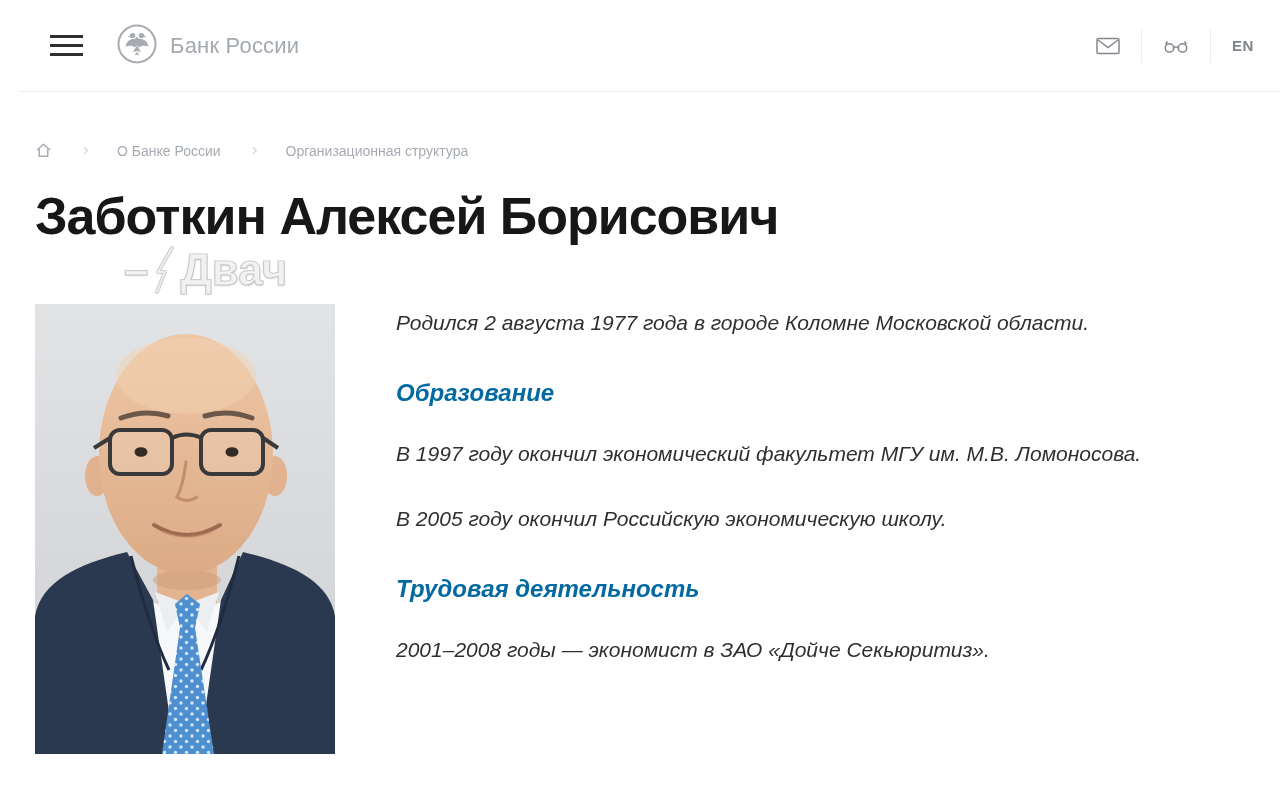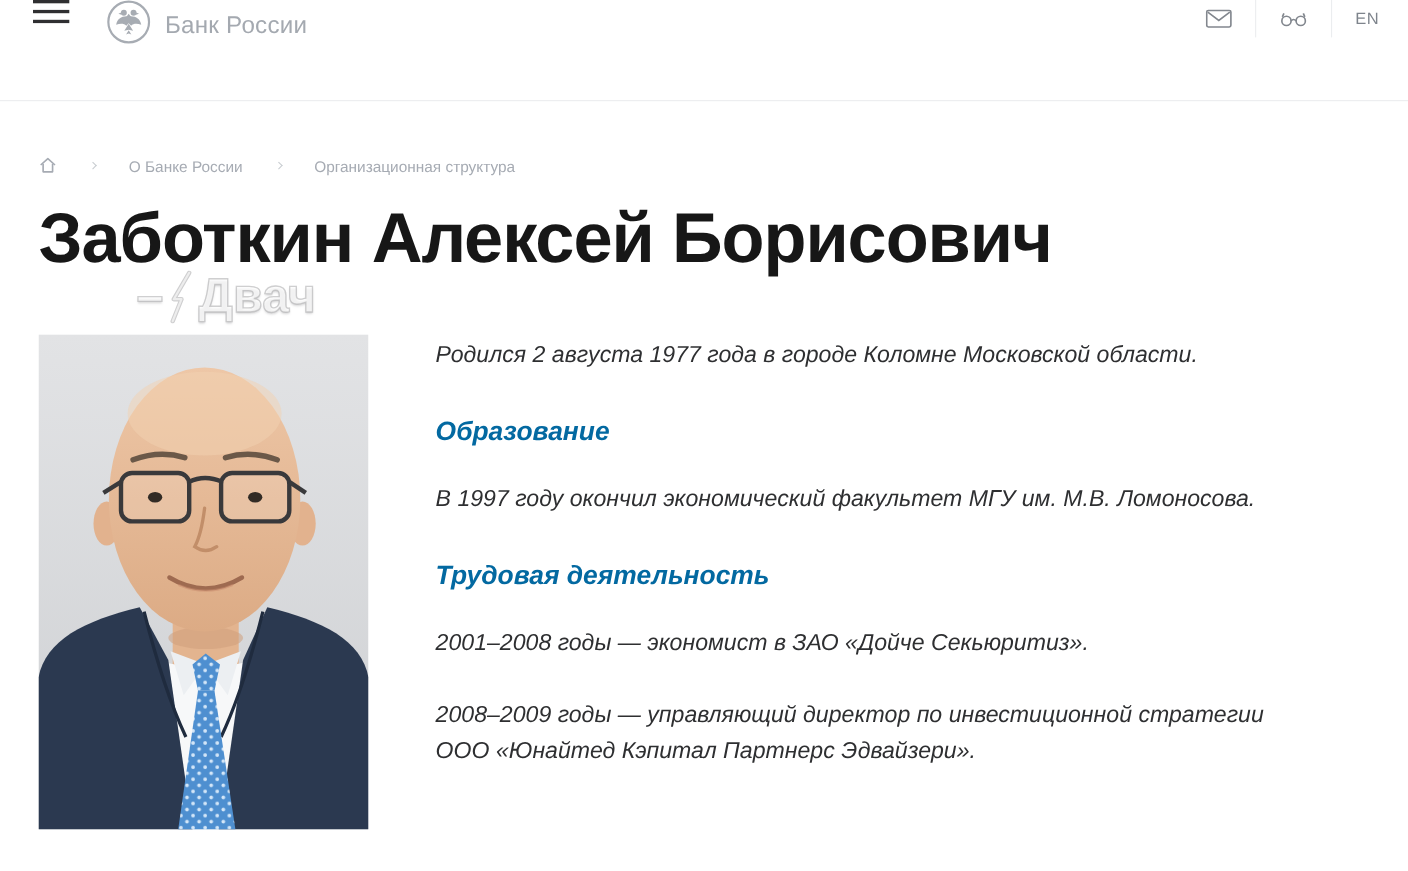--- a/index.html
+++ b/index.html
@@ -1,39 +1,39 @@
 <!DOCTYPE html>
 <html lang="ru"><head>
 <meta charset="utf-8">
 <style>
   * { box-sizing: border-box; margin: 0; padding: 0; }
   body { background:#fff; font-family:"Liberation Sans", sans-serif; }
   .page { position:relative; width:1280px; height:792px; background:#ffffff; overflow:hidden; }
 
   
-  .topbar { height:92px; display:flex; align-items:flex-start; padding:0 20px 0 30px;
-            border-bottom:1px solid #ebedef; background:#fff; }
+  .topbar { height:92px; display:flex; align-items:center; padding:0 20px 0 30px;
+            border-bottom:1px solid #ebedef; background:#fff;margin-left:20px; }
   .burger { width:33px; height:21px; display:flex; flex-direction:column; justify-content:space-between; cursor:pointer; border:none; background:none; }
   .burger span { display:block; height:3px; width:100%; background:#2f2f31; }
   .brand { display:flex; align-items:center; margin-left:34px; gap:13px; cursor:pointer; }
   .brand-name { font-size:22px; color:#a4a9b0; letter-spacing:0.2px; }
   .top-actions { margin-left:auto; display:flex; align-items:center; }
   .icon-btn { background:none; border:none; cursor:pointer; display:flex; align-items:center; }
   .vdivider { width:1px; height:34px; background:#ebedef; margin:0 21px; }
-  .lang { font-size:15px; color:#7e848c; letter-spacing:0.6px; font-weight:400; background:none; border:none; cursor:pointer; padding-right:6px; }
+  .lang { font-size:15px; color:#7e848c; letter-spacing:0.6px; font-weight:700; background:none; border:none; cursor:pointer; padding-right:6px; }
 
   
   .breadcrumb { margin:50px 0 0 35px; display:flex; align-items:center; font-size:14px; color:#a6abb3;gap:17px; }
   .breadcrumb a { color:#a6abb3; text-decoration:none; cursor:pointer; }
   .crumb-sep { width:5px; height:5px; border-top:1.5px solid #c9cdd1; border-right:1.5px solid #c9cdd1;
                transform:rotate(45deg); margin:0 13px; flex:0 0 auto; }
   .home-link { display:flex; align-items:center; }
 
   
-  h1.page-title { margin:22px 0 0 35px; font-size:64px; line-height:70px; font-weight:700;
+  h1.page-title { margin:22px 0 0 35px; font-size:52px; line-height:70px; font-weight:700;
                   color:#171717; letter-spacing:-1px; }
 
   
   .watermark { position:absolute; left:124px; top:246px; z-index:4; display:flex; align-items:center;
                font-weight:800; font-size:44px; line-height:1;
                color:rgba(255,255,255,0.62); -webkit-text-stroke:1.2px rgba(168,168,170,0.55);
                text-shadow:0 1px 2px rgba(125,125,128,0.28); pointer-events:none; user-select:none; }
   .watermark .wm-dash { margin-right:4px; }
   .watermark svg { margin:0 2px 0 0; }
 
@@ -183,20 +183,20 @@
         <path d="M119,221 Q152,241 185,221" stroke="#9e6a50" stroke-width="4" fill="none" stroke-linecap="round"></path>
         <path d="M128,228 Q152,238 176,228" stroke="#c98b6d" stroke-width="2" fill="none" opacity="0.5" stroke-linecap="round"></path>
       </svg>
     </figure>
 
     <article class="bio">
       <p>Родился 2 августа 1977 года в городе Коломне Московской области.</p>
 
       <h2>Образование</h2>
       <p>В 1997 году окончил экономический факультет МГУ им. М.В. Ломоносова.</p>
+      <p>В 2005 году окончил Российскую экономическую школу.</p>
 
       <h2>Трудовая деятельность</h2>
       <p>2001–2008 годы — экономист в ЗАО «Дойче Секьюритиз».</p>
-      <p>2008–2009 годы — управляющий директор по инвестиционной стратегии ООО «Юнайтед Кэпитал Партнерс Эдвайзери».</p>
     </article>
   </main>
 
 </div>
 
 </body></html>

